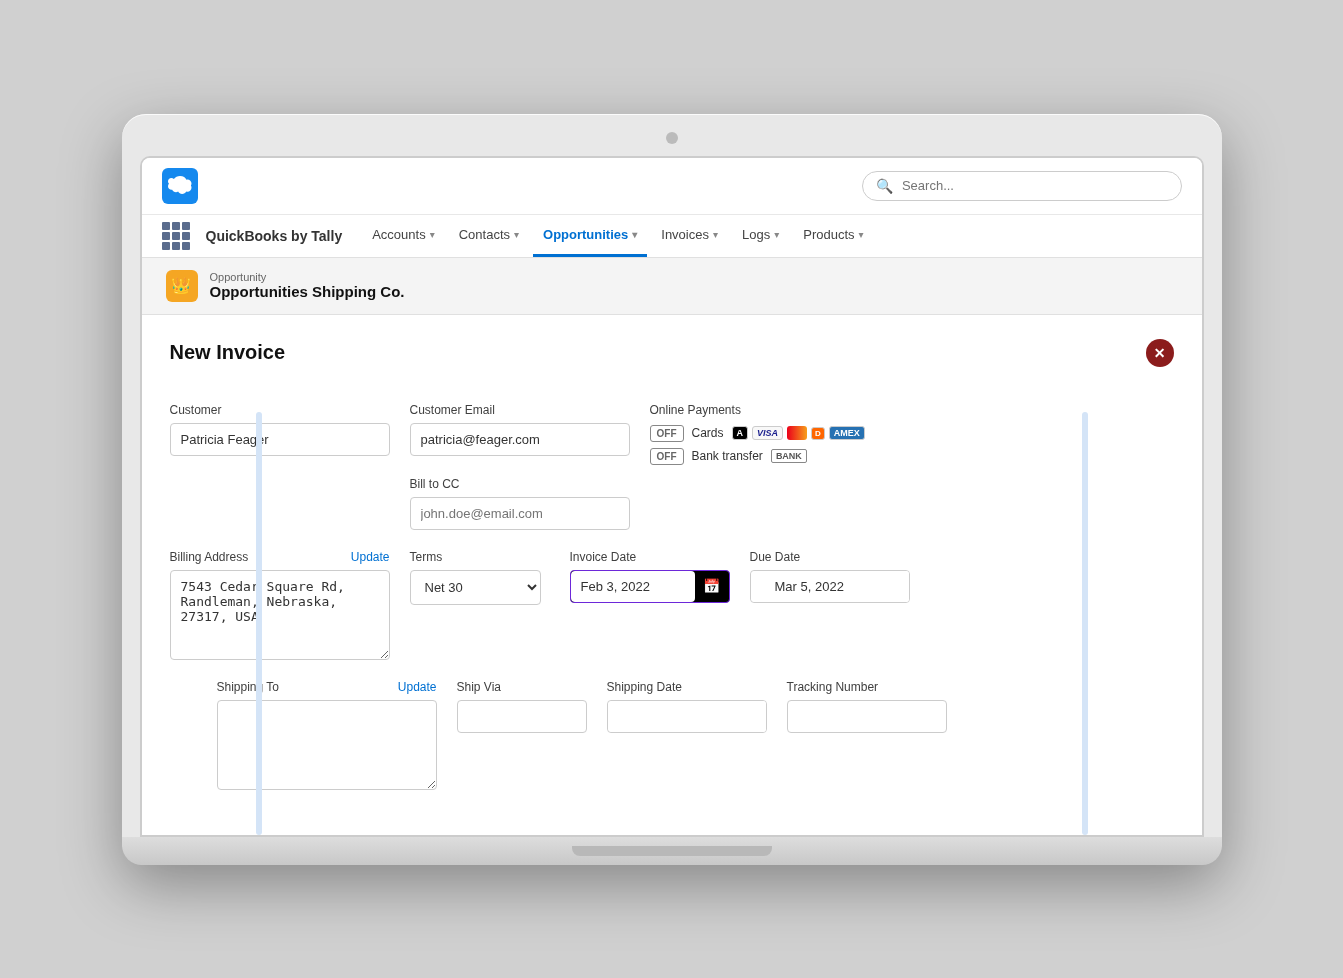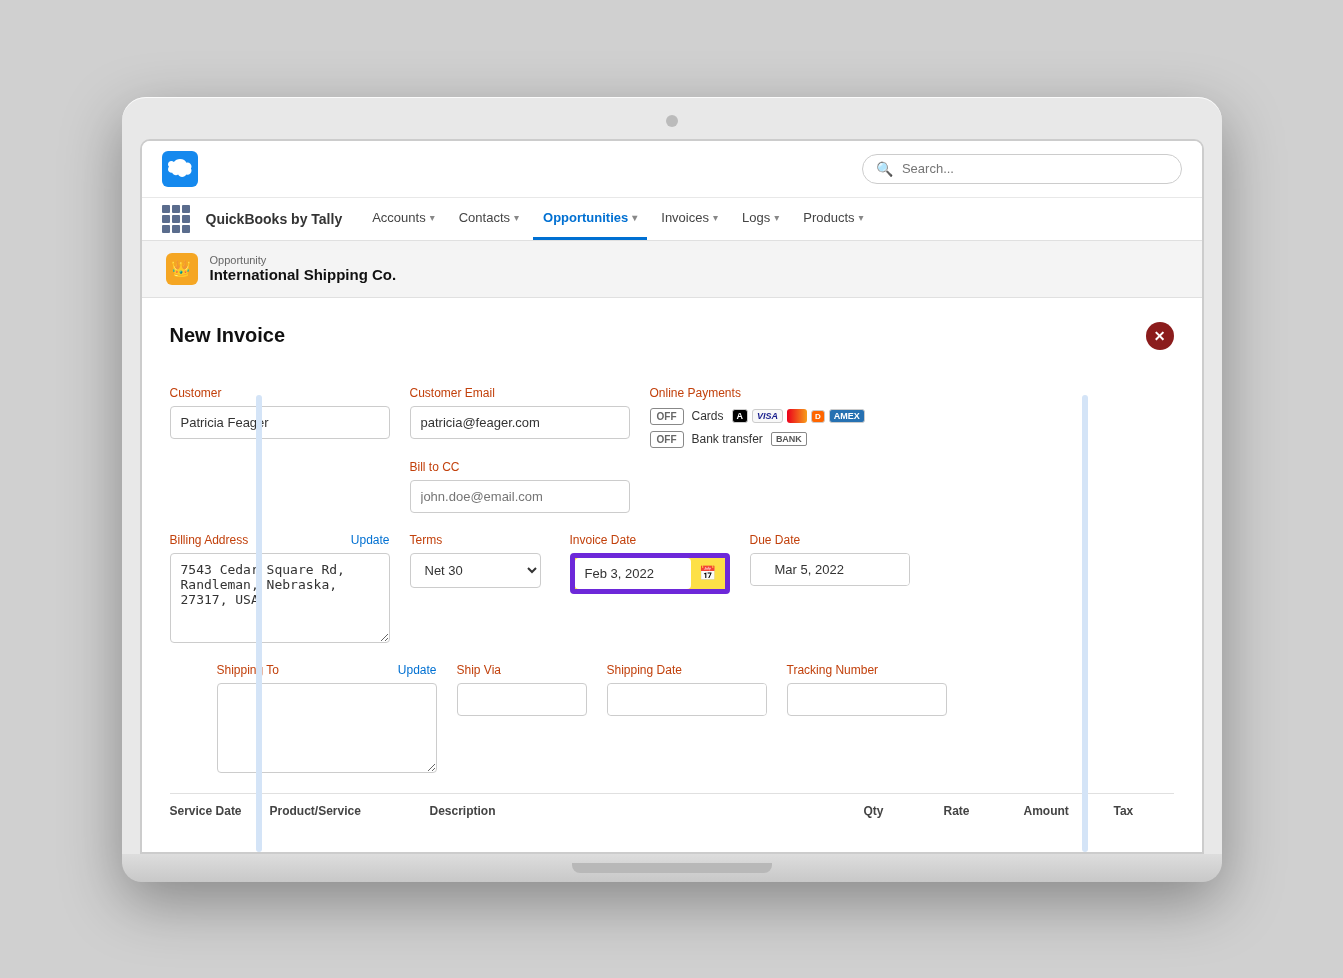--- a/index.html
+++ b/index.html
@@ -237,21 +237,21 @@
     }
 
     .form-group {
       display: flex;
       flex-direction: column;
       gap: 6px;
     }
 
     .form-group label {
       font-size: 12px;
-      color: #c2410c;
+      color: #404040;
       font-weight: 500;
     }
 
     .form-group input,
     .form-group textarea,
     .form-group select {
       border: 1px solid #ccc;
       border-radius: 4px;
       padding: 8px 10px;
       font-size: 13px;
@@ -335,23 +335,23 @@
       color: #333;
     }
 
     .terms-group { flex: 0 0 140px; }
     .terms-group select { width: 131px; }
 
     .invoice-date-group { flex: 0 0 160px; }
     .invoice-date-group .date-input-wrap {
       display: flex;
       align-items: center;
-      border: 5px solid #6d28d9;
+      border: 1px solid #6d28d9;
       border-radius: 4px;
-      background: #fde047;
+      background: #000000;
       overflow: hidden;
       width: 160px;
     }
     .invoice-date-group .date-input-wrap input {
       border: none;
       padding: 8px 10px;
       font-size: 13px;
       outline: none;
       flex: 1;
       width: 100%;
@@ -524,21 +524,21 @@
           <span>Products</span>
           <span class="chevron">▾</span>
         </div>
       </div>
     </div>
 
     <div class="breadcrumb-bar">
       <div class="opp-icon">👑</div>
       <div class="breadcrumb-text">
         <span class="breadcrumb-label">Opportunity</span>
-        <span class="breadcrumb-title">International Shipping Co.</span>
+        <span class="breadcrumb-title">Opportunities Shipping Co.</span>
       </div>
     </div>
 
     <div class="main-content">
 
       <div class="invoice-header">
         <h2 class="invoice-title">New Invoice</h2>
         <div class="close-btn">✕</div>
       </div>
 
@@ -639,29 +639,20 @@
 
           </div>
         </div>
 
         <div class="form-group tracking-group">
           <label>Tracking Number</label>
           <input type="text" style="">
         </div>
       </div>
 
-      <div class="table-header">
-        <div class="table-header-cell">Service Date</div>
-        <div class="table-header-cell">Product/Service</div>
-        <div class="table-header-cell">Description</div>
-        <div class="table-header-cell">Qty</div>
-        <div class="table-header-cell">Rate</div>
-        <div class="table-header-cell">Amount</div>
-        <div class="table-header-cell">Tax</div>
-      </div>
 
     </div>
   </div>
 
   <div class="laptop-base">
     <div class="laptop-base-notch"></div>
   </div>
 </div>
 
 </body></html>

